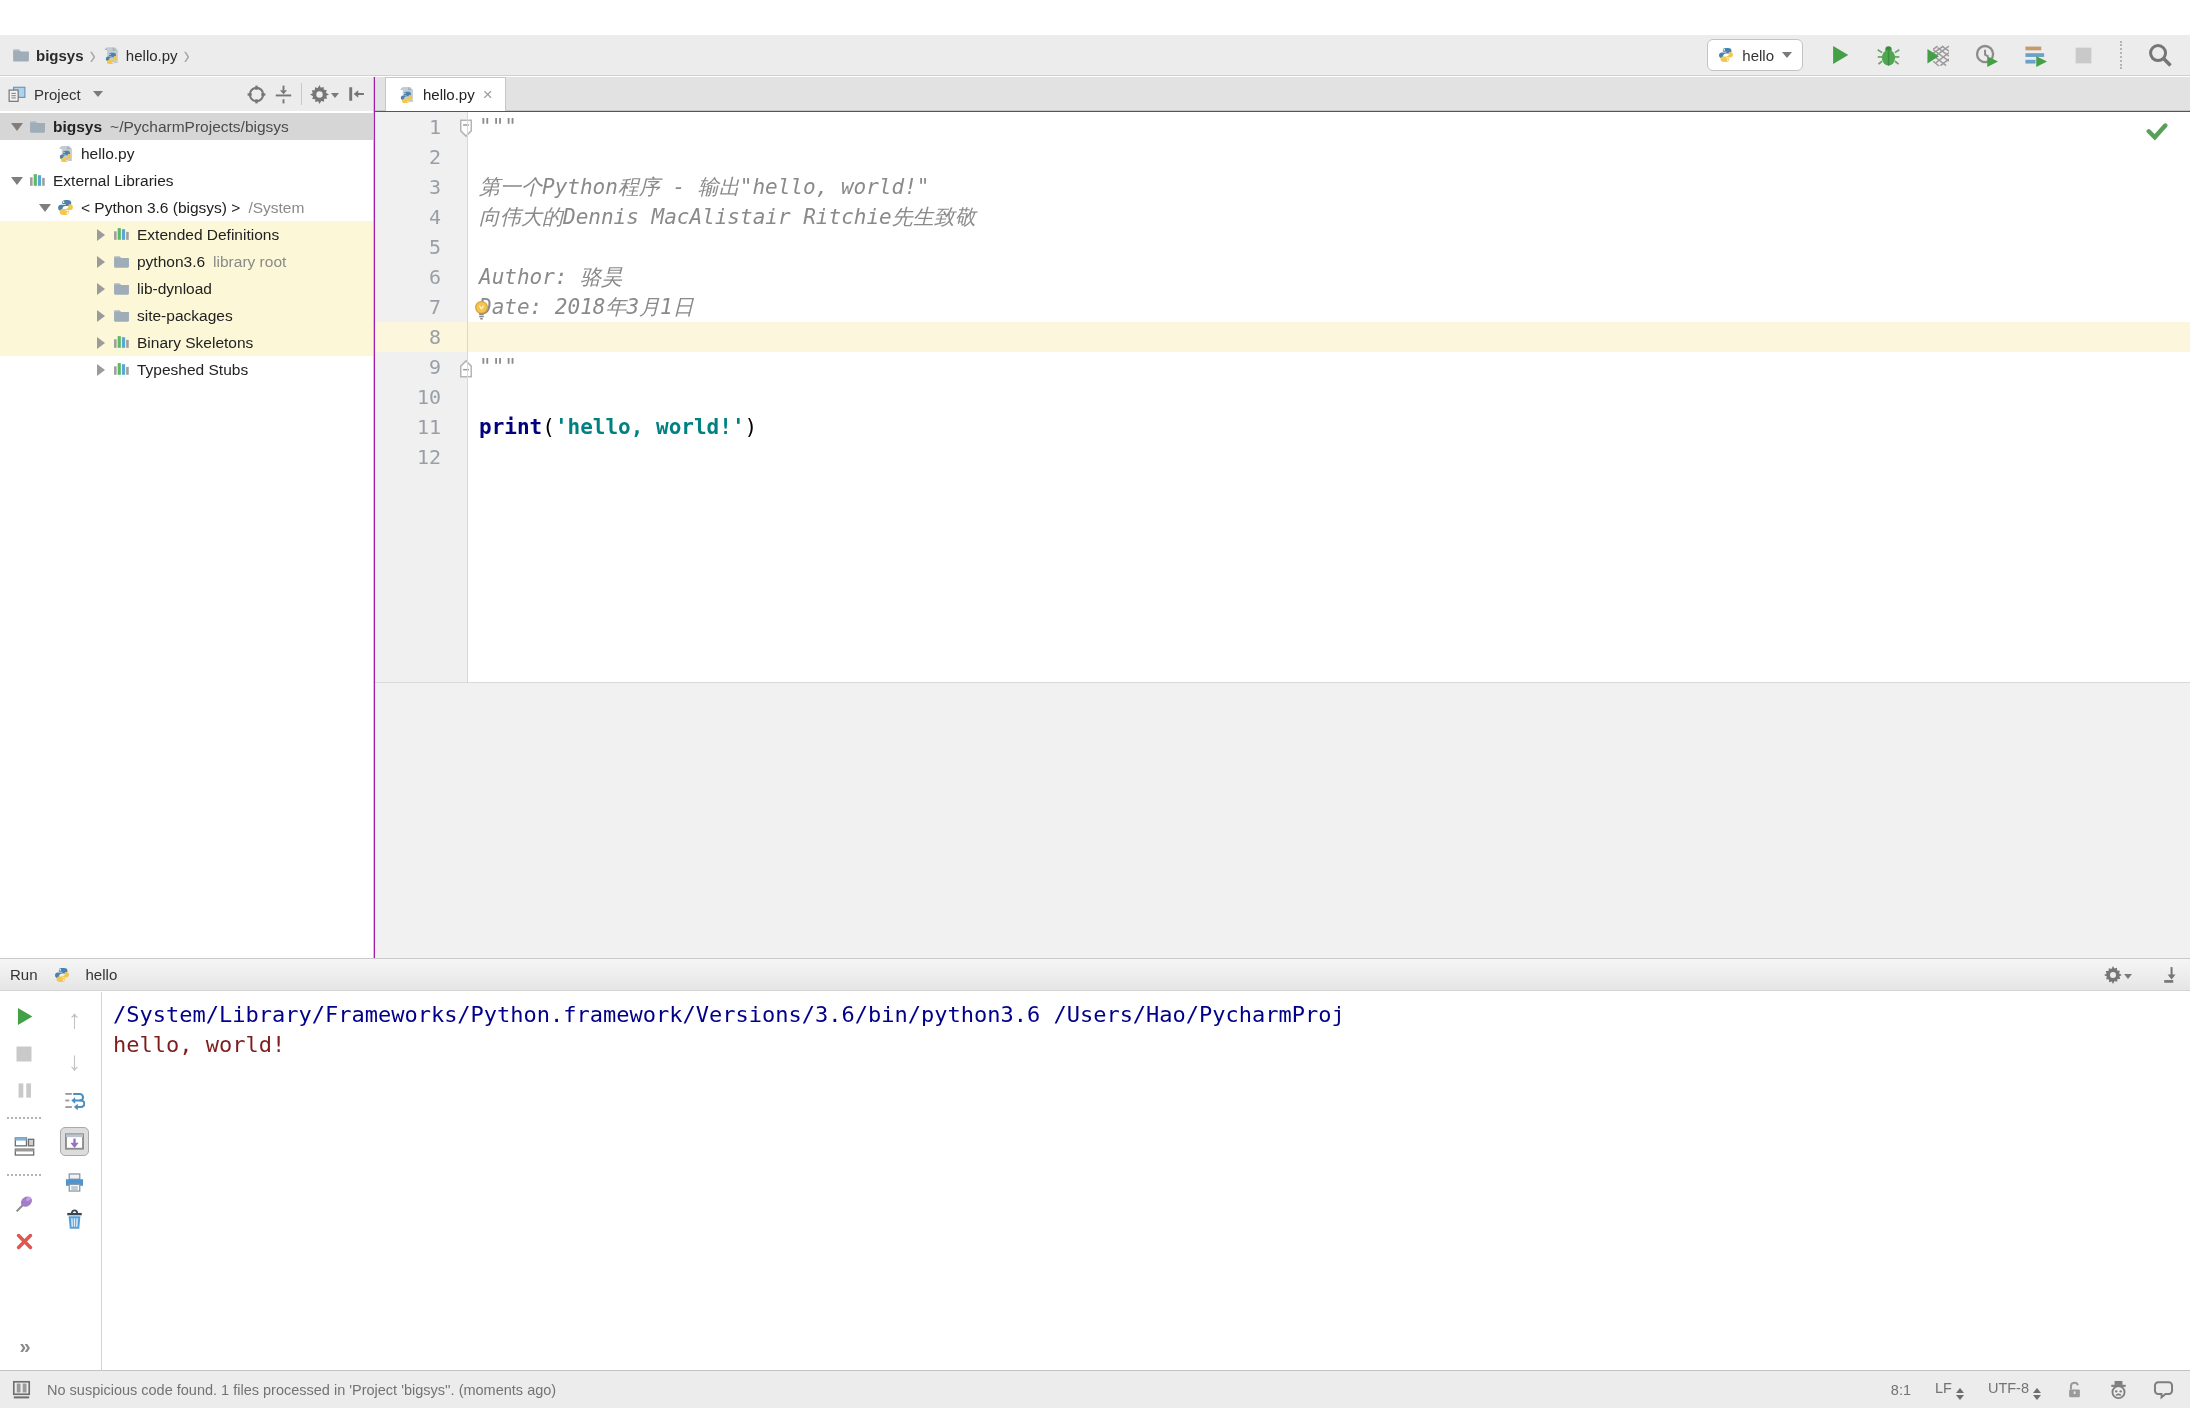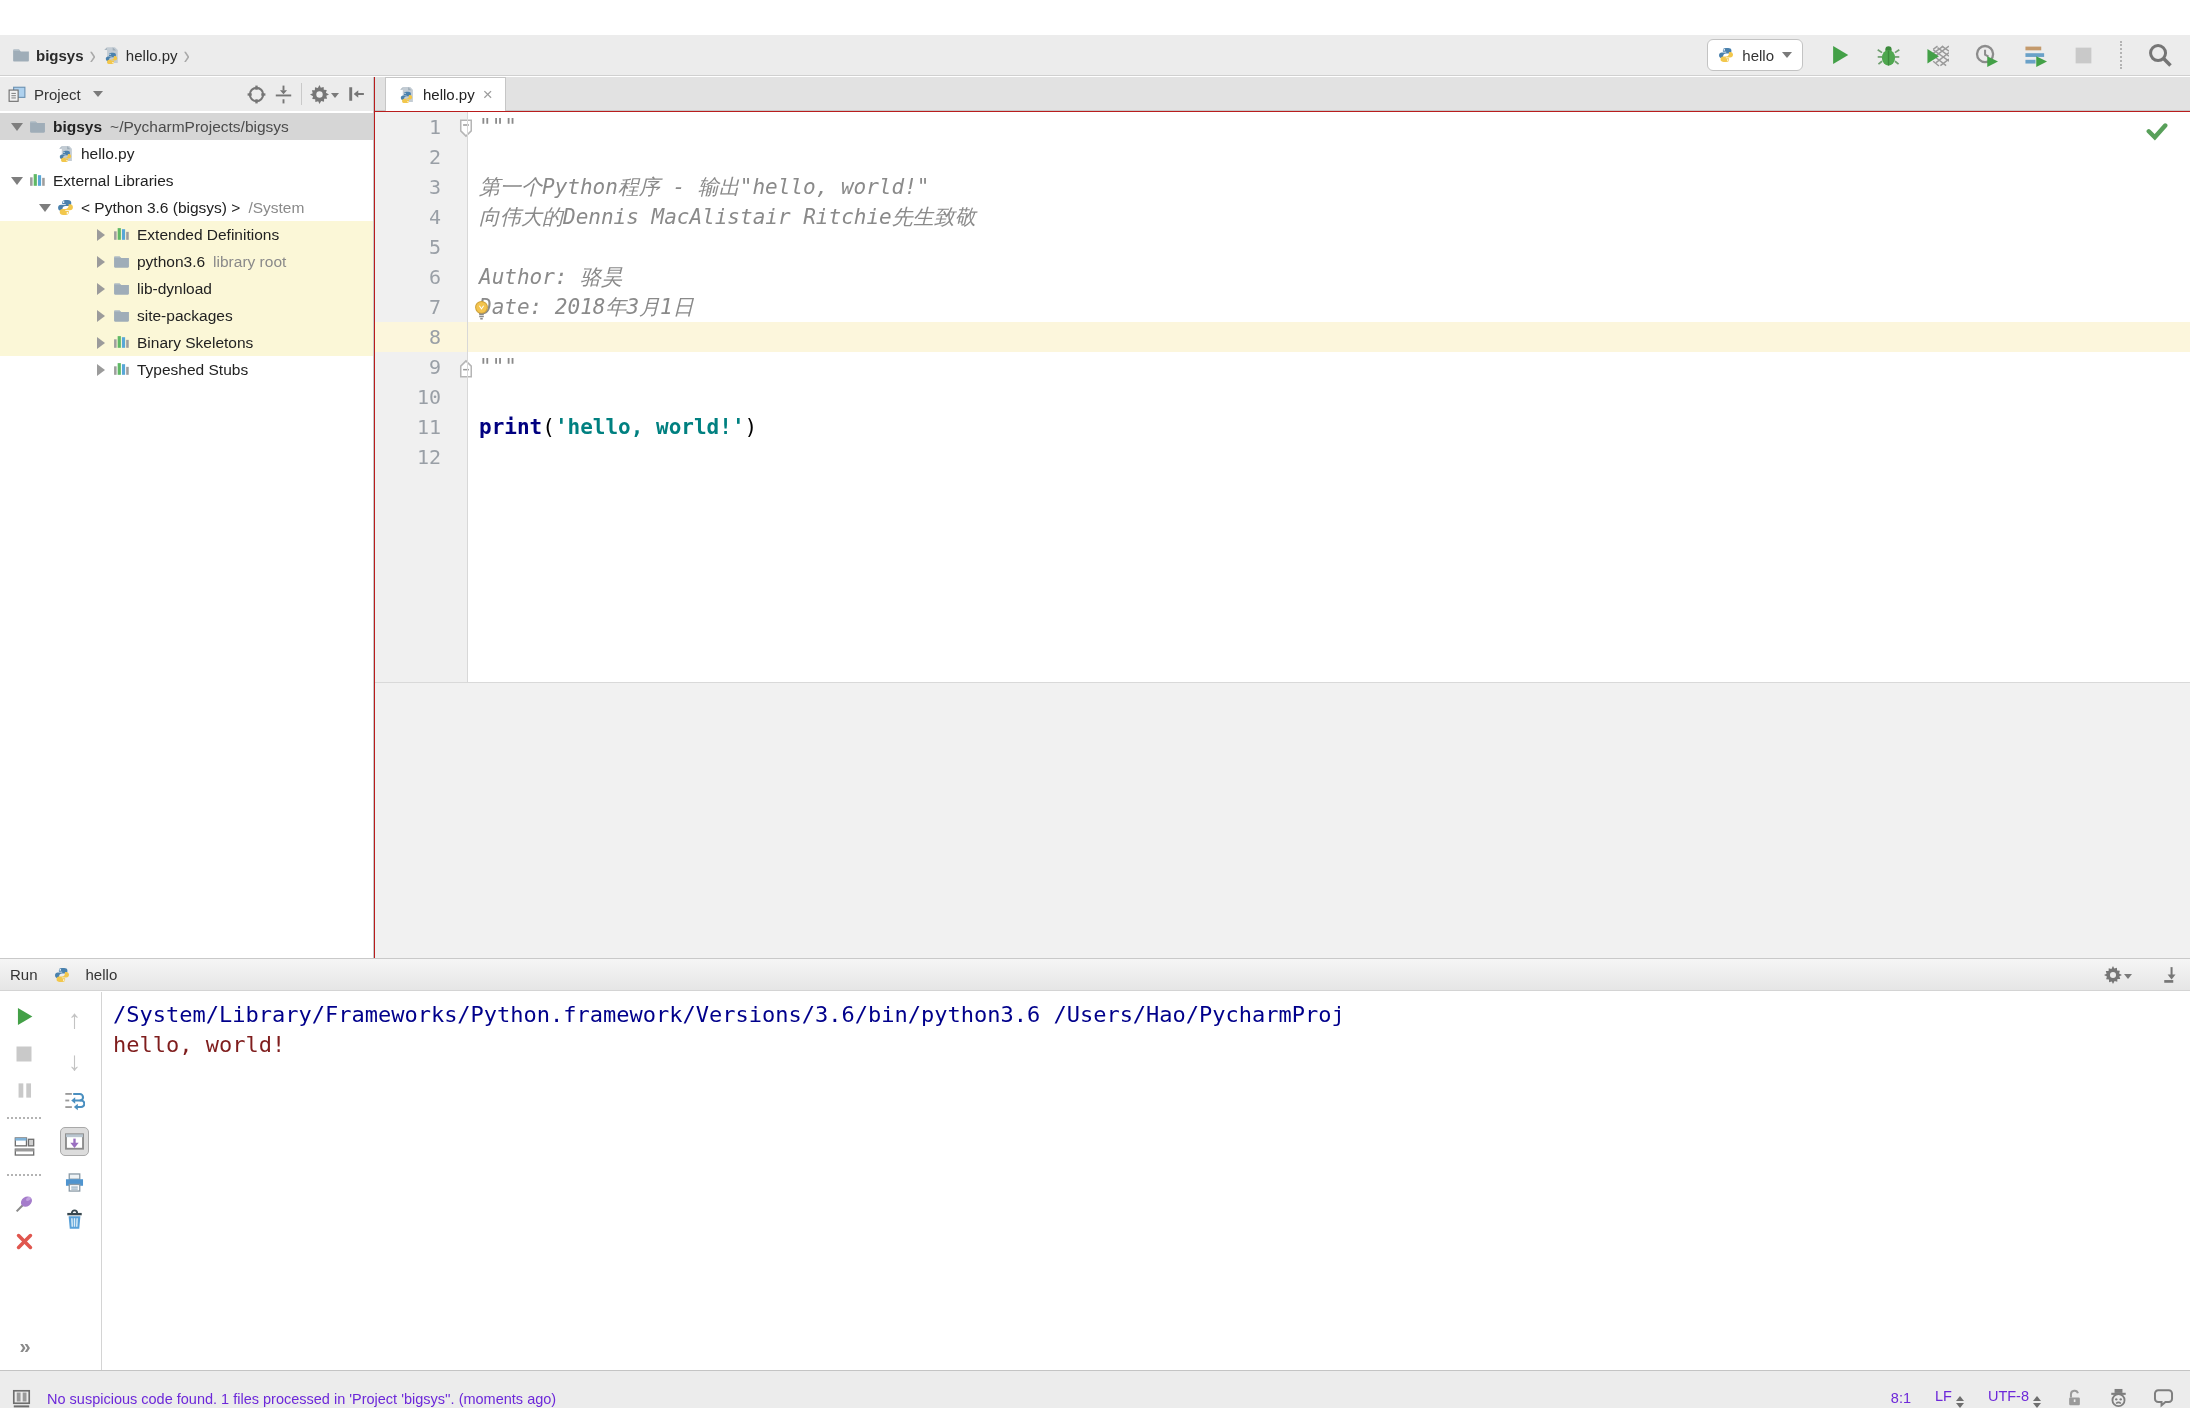--- a/index.html
+++ b/index.html
@@ -28,21 +28,21 @@
   .chev { color:#a9a9a9; font-size:19px; line-height:1; transform:scaleY(1.35); }
   .tools { margin-left:auto; display:flex; align-items:center; gap:26px; padding-right:18px; }
   .runcombo { display:flex; align-items:center; gap:8px; background:#fff; border:1px solid #c3c3c3;
     border-radius:6px; height:32px; padding:0 10px; font-size:15px; color:#333; }
   .caret { width:0; height:0; border-left:5px solid transparent; border-right:5px solid transparent;
     border-top:6px solid #7a7a7a; display:inline-block; }
   .vdots { width:0; height:28px; border-left:2px dotted #b3b3b3; }
   .tbtn { display:flex; align-items:center; }
 
   
-  .main { position:absolute; left:0; top:77px; width:100%; height:881px; background:#b91c1c; }
+  .main { position:absolute; left:0; top:77px; width:100%; height:881px; background:#a21caf; }
   .project { position:absolute; left:0; top:0; width:374px; height:100%;
     background:#fff; border-right:1px solid #c6c6c6; overflow:hidden; }
   .phead { height:34px; background:#ececec; display:flex; align-items:center; padding:0 8px; gap:8px; }
   .phead .ptitle { font-size:15px; color:#333; margin-right:4px; }
   .phead .sp { flex:1; }
   .psep { width:1px; height:22px; background:#c9c9c9; }
   .tree { padding-top:2px; }
   .trow { height:27px; display:flex; align-items:center; white-space:nowrap; font-size:15.5px; color:#222; }
   .trow.sel { background:#d6d6d6; }
   .trow.hl { background:#fbf7d7; }
@@ -93,21 +93,21 @@
   .selbtn { border:1px solid #a9a9a9; background:#dcdcdc; border-radius:5px; padding:3px; }
   .moreicon { margin-top:auto; margin-bottom:12px; color:#8a8a8a; font-size:20px; font-weight:bold; letter-spacing:-2px;}
   .console { position:absolute; left:103px; top:0; right:0; bottom:0; background:#fff; overflow:hidden;
     padding:10px 0 0 10px; }
   .cline { height:30px; font-family:"DejaVu Sans Mono", monospace; font-size:22px; white-space:pre; }
   .cblue { color:#00008b; } .cblack { color:#7f1d1d; }
   .gray-ud { color:#c3c3c3; font-size:26px; font-weight:bold; line-height:1; }
 
   
   .statusbar { position:absolute; left:0; bottom:0; width:100%; height:38px; background:#ececec;
-    border-top:1px solid #c4c4c4; display:flex; align-items:flex-end; font-size:14.5px; color:#6d28d9; }
+    border-top:1px solid #c4c4c4; display:flex; align-items:center; font-size:14.5px; color:#737373; }
   .sb-left { display:flex; align-items:center; gap:16px; padding-left:12px; }
   .sb-right { margin-left:auto; display:flex; align-items:center; gap:24px; padding-right:16px; }
   .updn { display:inline-flex; flex-direction:column; gap:2px; margin-left:4px; }
   .updn .u { width:0;height:0;border-left:4px solid transparent;border-right:4px solid transparent;border-bottom:5px solid #6e6e6e;}
   .updn .d { width:0;height:0;border-left:4px solid transparent;border-right:4px solid transparent;border-top:5px solid #6e6e6e;}
 </style>
 </head>
 <body>
 
 <svg width="0" height="0" style="position:absolute">

